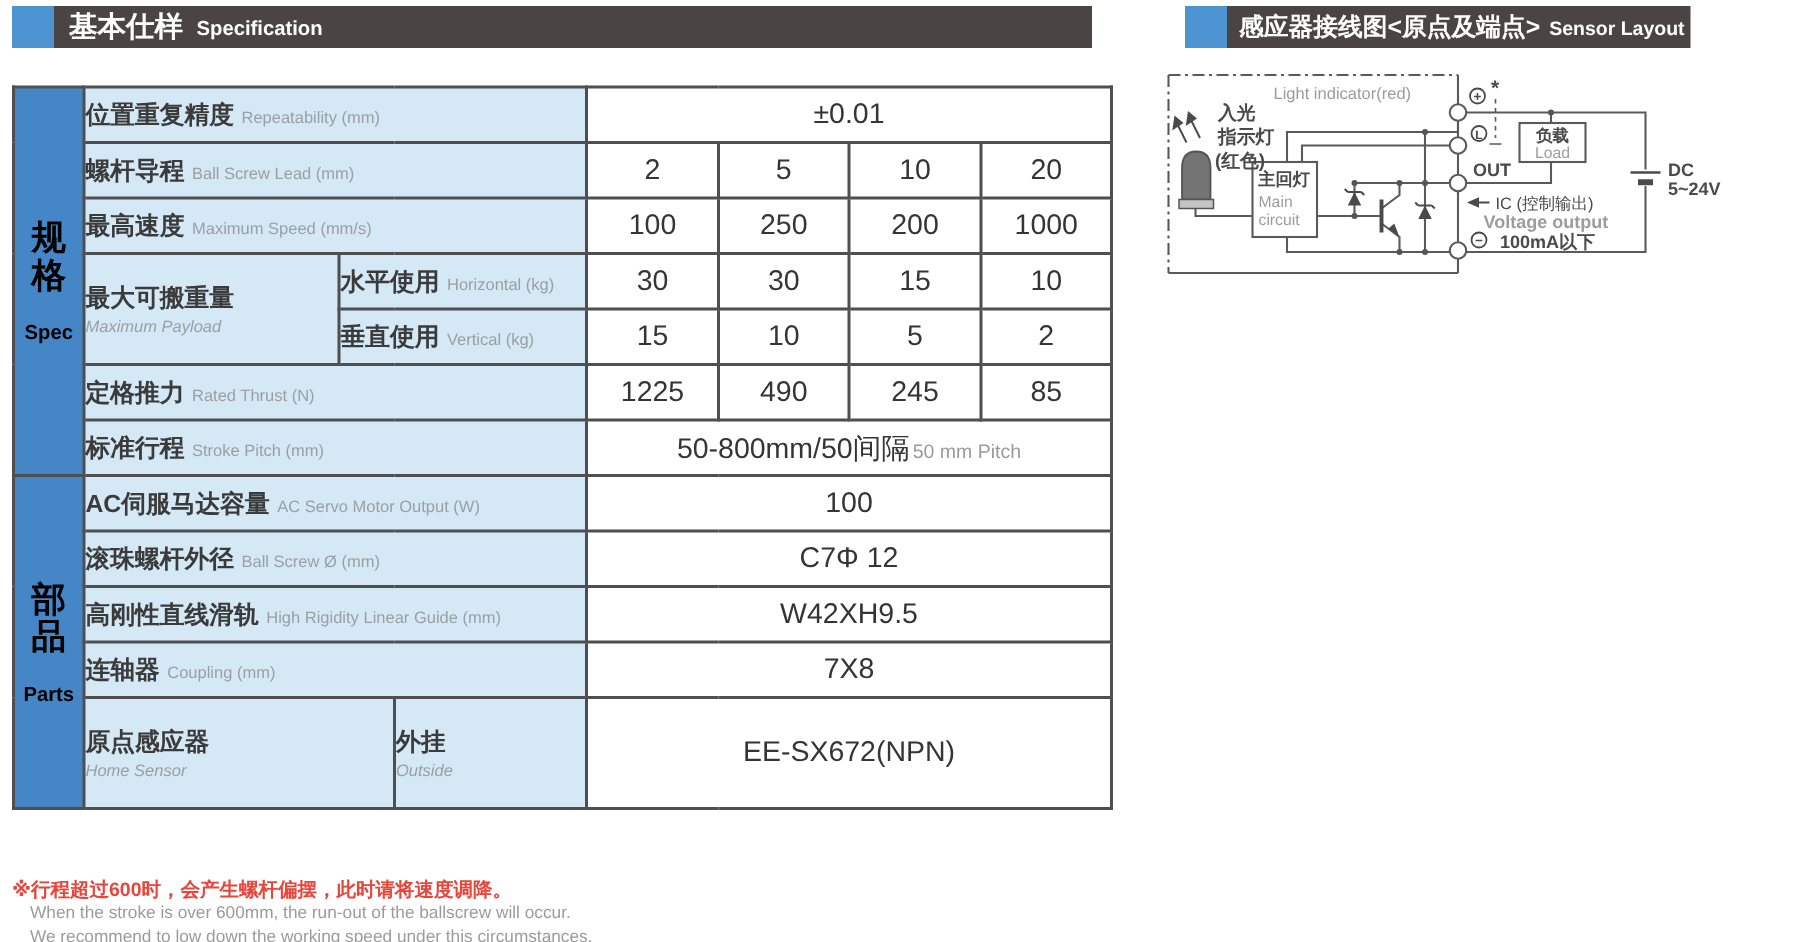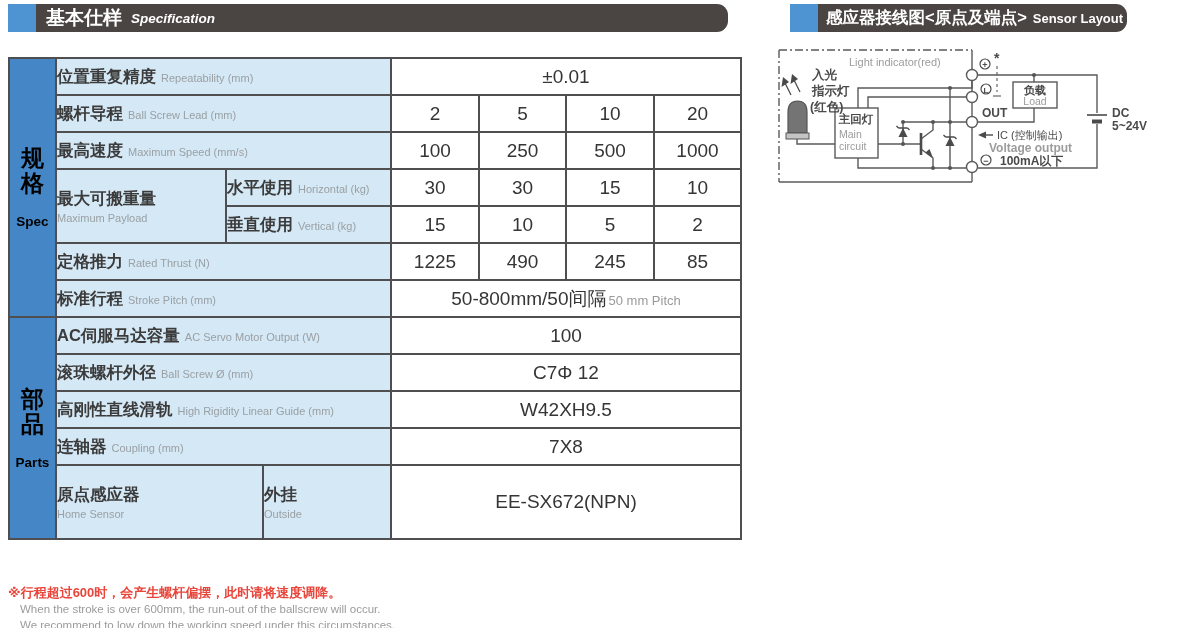--- a/index.html
+++ b/index.html
@@ -1,42 +1,42 @@
 <!DOCTYPE html>
 <html><head>
 <meta charset="utf-8">
 <style>
   html,body{margin:0;padding:0;}
   body{
     width:1200px;height:628px;position:relative;background:#ffffff;
     font-family:"Liberation Sans","DejaVu Sans",sans-serif;overflow:hidden;
   }
   
-  .hdr{position:absolute;background:#4a4542;color:#fff;display:flex;align-items:center;border-radius:11px;}
+  .hdr{position:absolute;background:#4a4542;color:#fff;display:flex;align-items:center;}
   .hdr .sq{width:28px;align-self:stretch;background:#4e94d3;flex:0 0 28px;}
   .hdr .zh{font-weight:bold;margin-left:10px;white-space:nowrap;}
   .hdr .en{margin-left:9px;font-weight:bold;white-space:nowrap;}
   #hdr-left{left:8px;top:4px;width:720px;height:28px;}
   #hdr-left .zh{font-size:19px;}
-  #hdr-left .en{font-size:13.5px;font-style:italic;}
+  #hdr-left .en{font-size:13.5px;}
   #hdr-right{left:790px;top:4px;width:337px;height:28px;}
   #hdr-right .zh{font-size:16.5px;margin-left:8px;}
   #hdr-right .en{font-size:13px;margin-left:6px;}
   
   table.spec{position:absolute;left:8px;top:57px;border-collapse:collapse;table-layout:fixed;}
   table.spec td,table.spec th{border:2px solid #4f4f51;padding:0;}
   table.spec tr{height:37px;}
   tr.tall{height:74px !important;}
   th.strip{background:#4587c6;color:#000000;vertical-align:middle;text-align:center;}
   .strip-zh{font-size:23px;font-weight:bold;line-height:25px;width:25px;margin:0 auto;word-break:break-all;}
   .strip-en{font-size:13.5px;font-weight:bold;margin-top:18px;}
   td.label{background:#d5e8f5;padding:2px 4px 2px 9px;vertical-align:middle;}
   td.label .zh{font-size:16.5px;font-weight:bold;color:#3b3b3b;}
   td.label .en{font-size:11px;color:#9aa0a4;margin-left:5px;}
-  td.label.stack .en{display:block;margin-left:0;margin-top:2px;}
+  td.label.stack .en{display:block;margin-left:0;margin-top:2px;font-style:italic;}
   td.val{background:#fff;text-align:center;vertical-align:middle;
          font-size:19px;color:#353535;}
   td.val .val-en{font-size:13px;color:#9a9a9a;margin-left:2px;}
   
   .note{position:absolute;}
   .note .red{color:#e8453b;font-size:13px;font-weight:bold;line-height:17px;white-space:nowrap;}
   .note .gray{color:#9b9b9b;font-size:11.5px;line-height:16px;margin-left:12px;white-space:nowrap;}
   #note-left{left:8px;top:569px;margin-top:15px;}
   #note-right{left:424px;top:569px;}
   
@@ -90,21 +90,21 @@
     <td class="val">5</td>
     <td class="val">10</td>
     <td class="val">20</td>
   </tr>
   <tr>
     <td class="label" colspan="3">
       <span class="zh">最高速度</span><span class="en">Maximum Speed (mm/s)</span>
     </td>
     <td class="val">100</td>
     <td class="val">250</td>
-    <td class="val">500</td>
+    <td class="val">200</td>
     <td class="val">1000</td>
   </tr>
   <tr>
     <td class="label stack" rowspan="2">
       <span class="zh">最大可搬重量</span><span class="en">Maximum Payload</span>
     </td>
     <td class="label" colspan="2">
       <span class="zh">水平使用</span><span class="en">Horizontal (kg)</span>
     </td>
     <td class="val">30</td>

